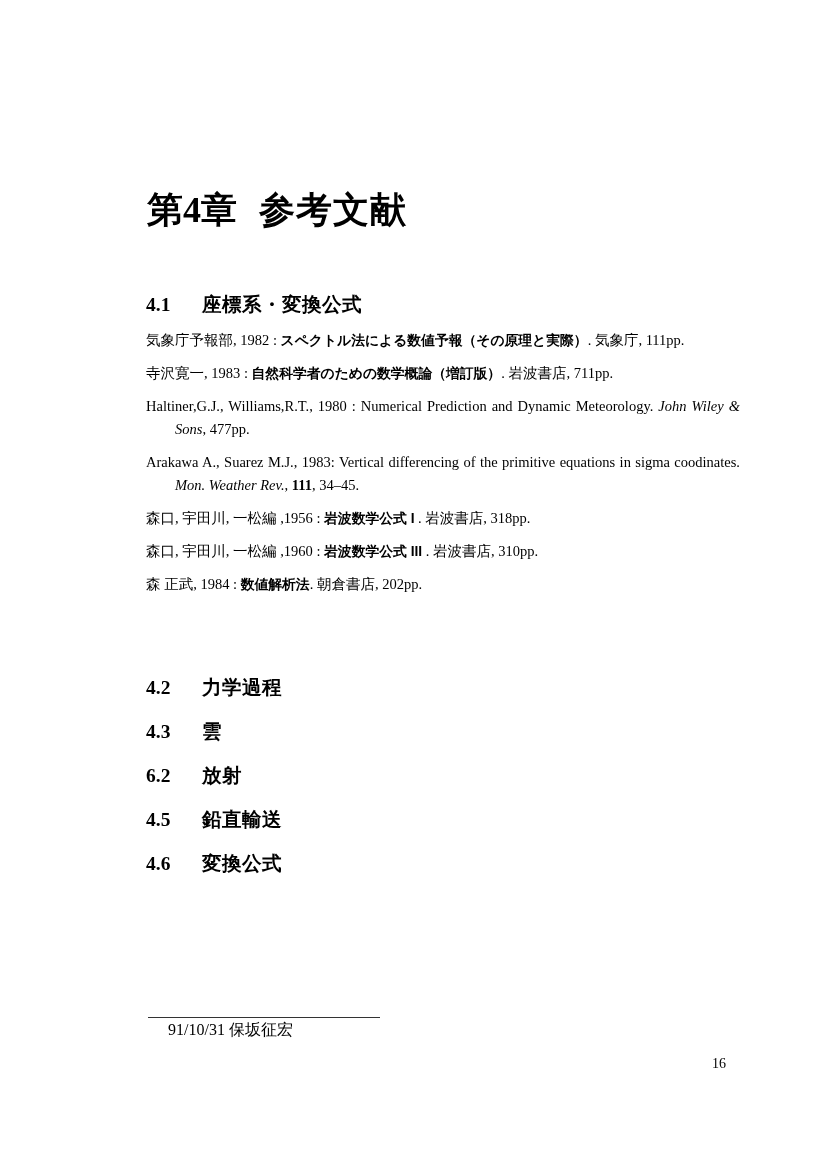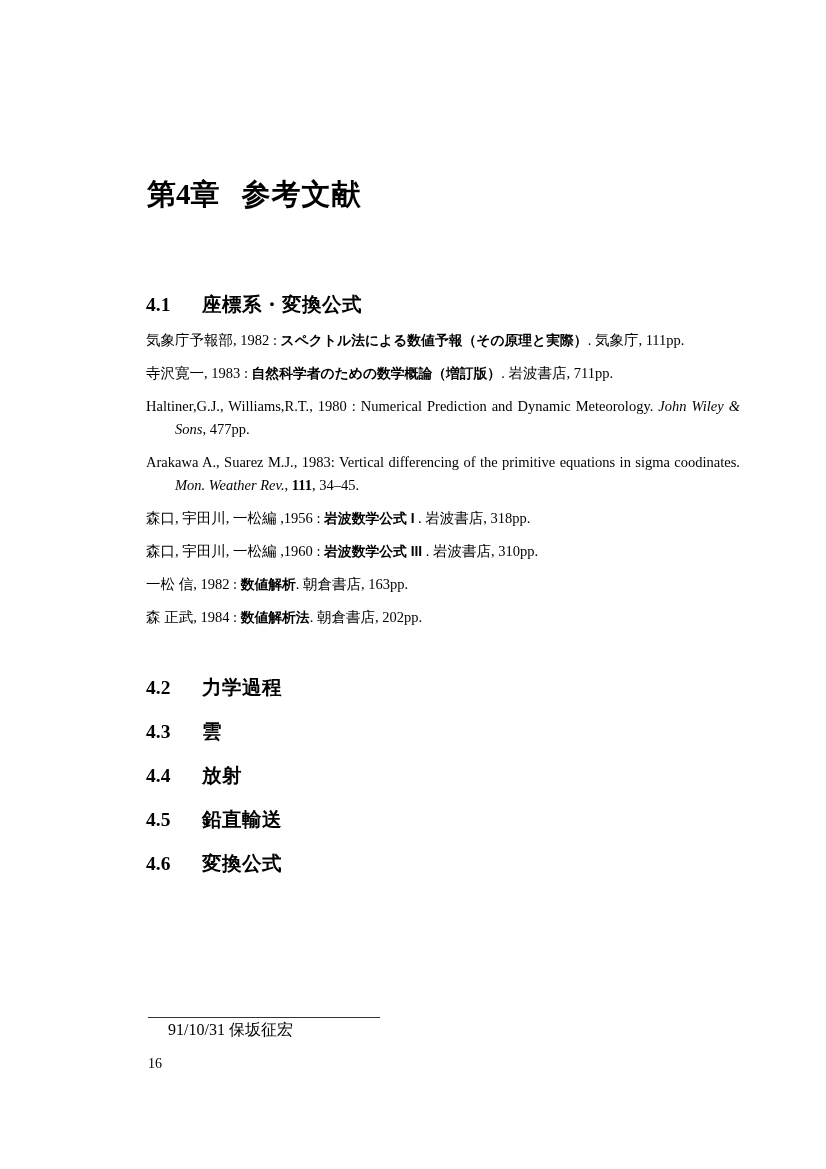--- a/index.html
+++ b/index.html
@@ -9,22 +9,22 @@
     height: 1169px;
     margin: 0 auto;
     background: #ffffff;
     color: #000000;
     font-family: "Liberation Serif", "DejaVu Serif", serif;
     overflow: hidden;
   }
   .chapter-title {
     position: absolute;
     left: 147px;
-    top: 176px;
-    font-size: 29px;
+    top: 192px;
+    font-size: 36px;
     font-weight: bold;
     line-height: 36px;
     white-space: nowrap;
   }
   .chapter-title .chapter-number {
     font-family: "Liberation Serif", "DejaVu Serif", serif;
   }
   .chapter-title .chapter-name {
     margin-left: 22px;
     font-family: "Liberation Sans", "DejaVu Sans", sans-serif;
@@ -80,21 +80,21 @@
   .footnote-text {
     margin: 4px 0 0 20px;
     font-size: 16px;
     line-height: 15px;
   }
   .page-number {
     position: absolute;
     left: 148px;
     top: 1056px;
     width: 578px;
-    text-align: left;
+    text-align: right;
     font-size: 14px;
   }
 </style>
 </head>
 <body>
 
 <div class="page">
 
   <div class="chapter-title">
     <span class="chapter-number">第4章</span><span class="chapter-name">参考文献</span>
@@ -104,28 +104,27 @@
     <span class="section-num">4.1</span><span class="section-title">座標系・変換公式</span>
   </div>
 
   <div class="ref-list">
       <p class="ref"><span class="seg-normal">気象庁予報部, 1982 : </span><span class="seg-gothic">スペクトル法による数値予報（その原理と実際）</span><span class="seg-normal">. 気象庁, 111pp.</span></p>
       <p class="ref"><span class="seg-normal">寺沢寛一, 1983 : </span><span class="seg-gothic">自然科学者のための数学概論（増訂版）</span><span class="seg-normal">. 岩波書店, 711pp.</span></p>
       <p class="ref"><span class="seg-normal">Haltiner,G.J., Williams,R.T., 1980 : Numerical Prediction and Dynamic Meteorology.  </span><span class="seg-italic">John Wiley &amp; Sons</span><span class="seg-normal">, 477pp.</span></p>
       <p class="ref"><span class="seg-normal">Arakawa A., Suarez M.J., 1983: Vertical differencing of the primitive equations in sigma coodinates. </span><span class="seg-italic">Mon. Weather Rev.</span><span class="seg-normal">, </span><span class="seg-bold">111</span><span class="seg-normal">, 34–45.</span></p>
       <p class="ref"><span class="seg-normal">森口, 宇田川, 一松編 ,1956 : </span><span class="seg-gothic">岩波数学公式 I</span><span class="seg-normal"> . 岩波書店, 318pp.</span></p>
       <p class="ref"><span class="seg-normal">森口, 宇田川, 一松編 ,1960 : </span><span class="seg-gothic">岩波数学公式 III</span><span class="seg-normal"> . 岩波書店, 310pp.</span></p>
-      <p class="ref"><span class="seg-normal">一松 信, 1982 : </span><span class="seg-gothic">数値解析</span><span class="seg-normal">. 朝倉書店, 163pp.</span></p>
       <p class="ref"><span class="seg-normal">森 正武, 1984 : </span><span class="seg-gothic">数値解析法</span><span class="seg-normal">. 朝倉書店, 202pp.</span></p>
     </div>
 
   <div class="other-sections">
       <div class="section-heading"><span class="section-num">4.2</span><span class="section-title">力学過程</span></div>
       <div class="section-heading"><span class="section-num">4.3</span><span class="section-title">雲</span></div>
-      <div class="section-heading"><span class="section-num">4.4</span><span class="section-title">放射</span></div>
+      <div class="section-heading"><span class="section-num">6.2</span><span class="section-title">放射</span></div>
       <div class="section-heading"><span class="section-num">4.5</span><span class="section-title">鉛直輸送</span></div>
       <div class="section-heading"><span class="section-num">4.6</span><span class="section-title">変換公式</span></div>
     </div>
 
   <div class="footnote-area">
     <div class="footnote-rule"></div>
     <div class="footnote-text">91/10/31 保坂征宏</div>
   </div>
 
   <div class="page-number">16</div>

